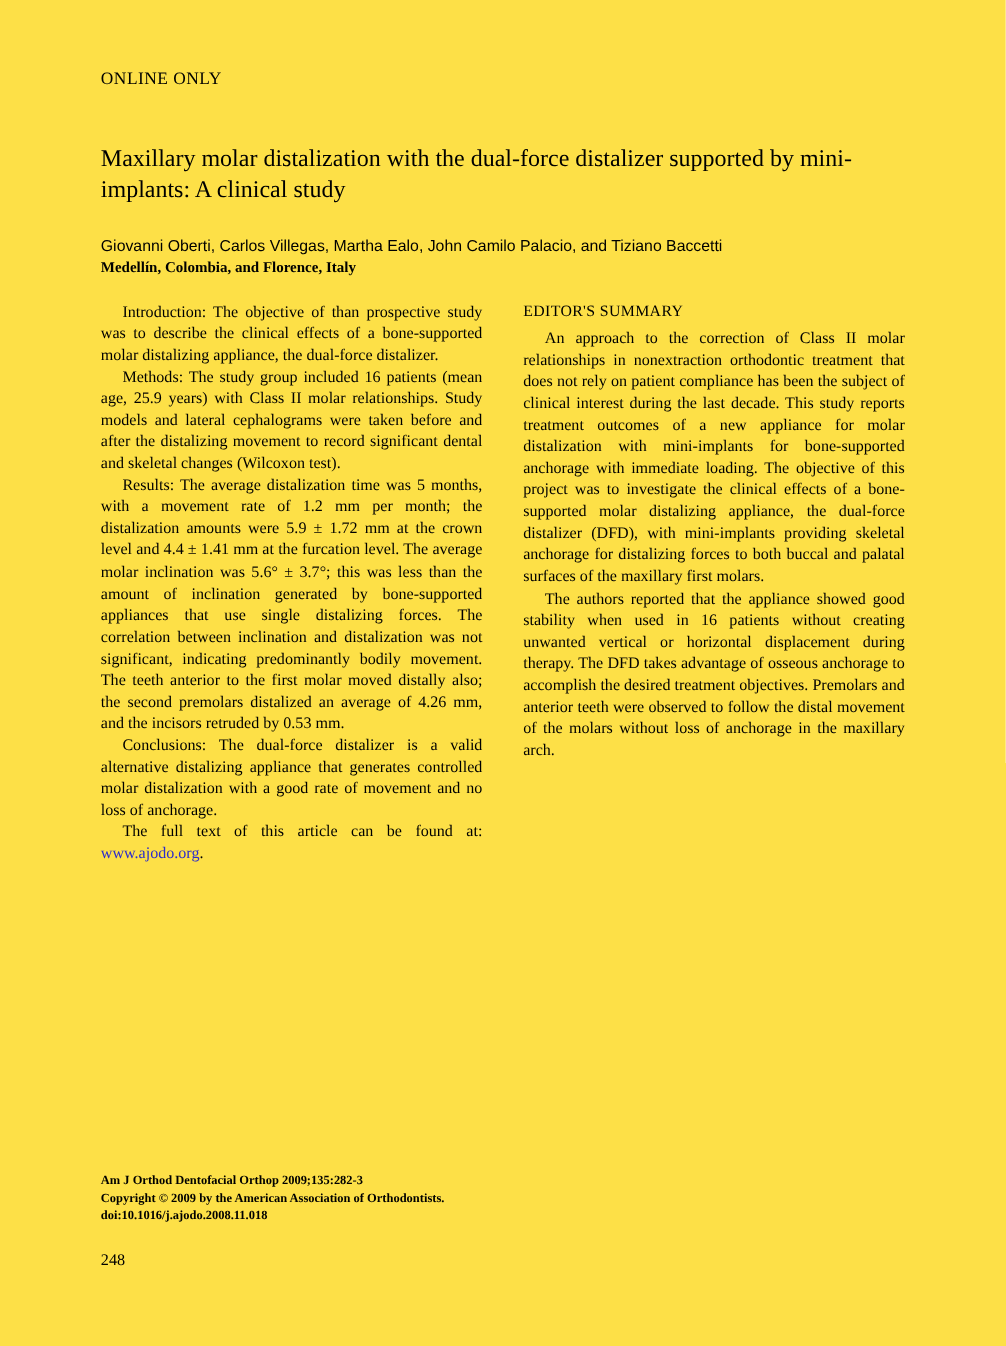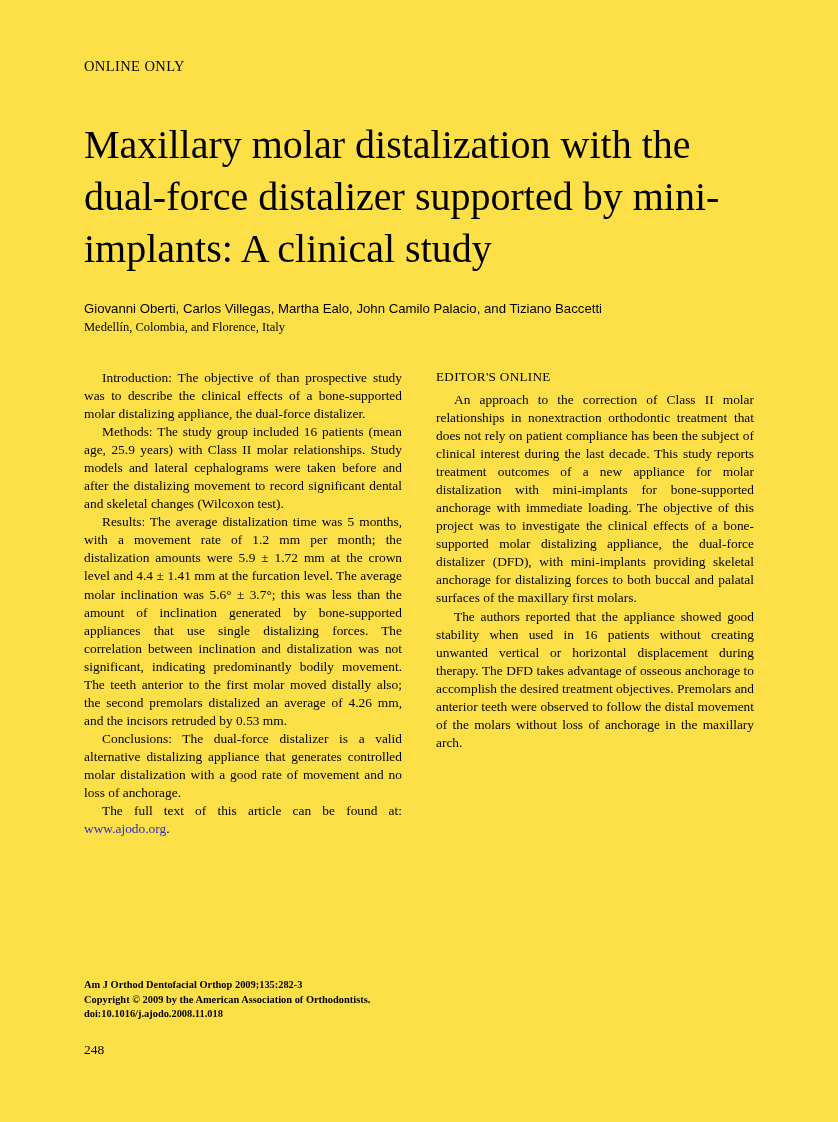--- a/index.html
+++ b/index.html
@@ -30,39 +30,39 @@
   }
   .online-only {
     font-family: "Liberation Serif", serif;
     font-size: 14.5px;
     letter-spacing: 0.4px;
     color: #000;
     margin-bottom: 44px;
   }
   .title {
     font-family: "Liberation Serif", serif;
-    font-size: 40px;
+    font-size: 20px;
     line-height: 1.30;
     font-weight: normal;
     margin: 0 0 24px 0;
     width: 672px;
     color: #000;
   }
   .authors {
     font-family: "Liberation Sans", sans-serif;
     font-size: 13.2px;
     line-height: 1.45;
     margin-bottom: 2px;
     color: #000;
   }
   .affiliation {
     font-family: "Liberation Serif", serif;
     font-size: 12.5px;
-    font-weight: normal;
-    margin-bottom: 34px;
+    font-weight: bold;
+    margin-bottom: 20px;
     color: #000;
   }
   .columns {
     position: relative;
     width: 670px;
   }
   .col-left {
     position: absolute;
     left: 0;
     top: 0;
@@ -139,21 +139,21 @@
 
       <div class="col-left">
         <p class="body">Introduction: The objective of than prospective study was to describe the clinical effects of a bone-supported molar distalizing appliance, the dual-force distalizer.</p>
         <p class="body">Methods: The study group included 16 patients (mean age, 25.9 years) with Class II molar relationships. Study models and lateral cephalograms were taken before and after the distalizing movement to record significant dental and skeletal changes (Wilcoxon test).</p>
         <p class="body">Results: The average distalization time was 5 months, with a movement rate of 1.2 mm per month; the distalization amounts were 5.9 ± 1.72 mm at the crown level and 4.4 ± 1.41 mm at the furcation level. The average molar inclination was 5.6° ± 3.7°; this was less than the amount of inclination generated by bone-supported appliances that use single distalizing forces. The correlation between inclination and distalization was not significant, indicating predominantly bodily movement. The teeth anterior to the first molar moved distally also; the second premolars distalized an average of 4.26 mm, and the incisors retruded by 0.53 mm.</p>
         <p class="body">Conclusions: The dual-force distalizer is a valid alternative distalizing appliance that generates controlled molar distalization with a good rate of movement and no loss of anchorage.</p>
         <p class="body"><span>The full text of this article can be found at: </span><a class="link" href="#">www.ajodo.org</a><span>.</span></p>
       </div>
 
       <div class="col-right">
-        <div class="editor-head">EDITOR'S ONLINE</div>
+        <div class="editor-head">EDITOR'S SUMMARY</div>
         <p class="body">An approach to the correction of Class II molar relationships in nonextraction orthodontic treatment that does not rely on patient compliance has been the subject of clinical interest during the last decade. This study reports treatment outcomes of a new appliance for molar distalization with mini-implants for bone-supported anchorage with immediate loading. The objective of this project was to investigate the clinical effects of a bone-supported molar distalizing appliance, the dual-force distalizer (DFD), with mini-implants providing skeletal anchorage for distalizing forces to both buccal and palatal surfaces of the maxillary first molars.</p>
         <p class="body">The authors reported that the appliance showed good stability when used in 16 patients without creating unwanted vertical or horizontal displacement during therapy. The DFD takes advantage of osseous anchorage to accomplish the desired treatment objectives. Premolars and anterior teeth were observed to follow the distal movement of the molars without loss of anchorage in the maxillary arch.</p>
       </div>
 
     </div>
   </div>
 
   <div class="footer">
     <div>Am J Orthod Dentofacial Orthop 2009;135:282-3</div>
     <div>Copyright © 2009 by the American Association of Orthodontists.</div>

